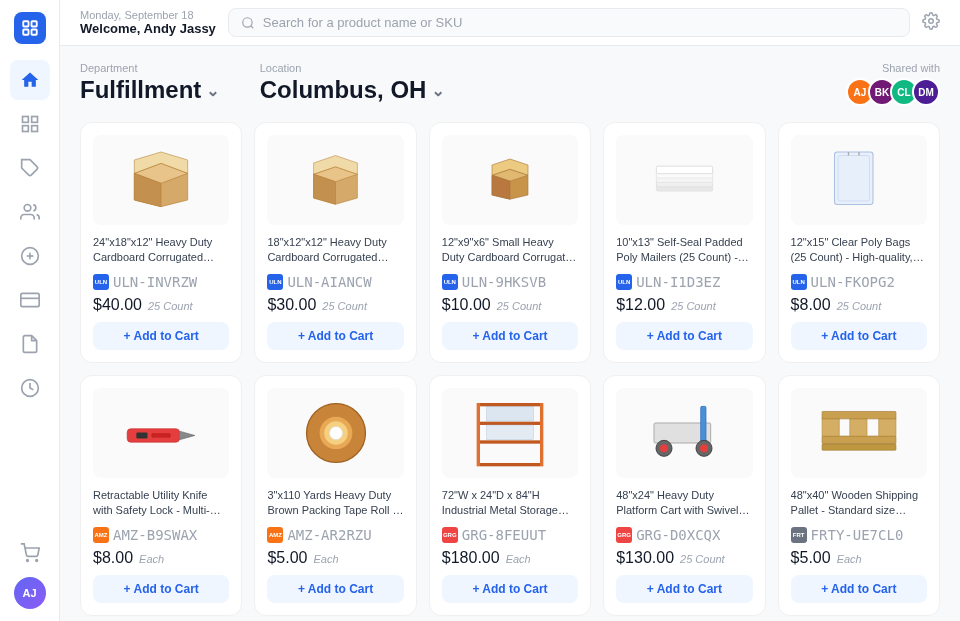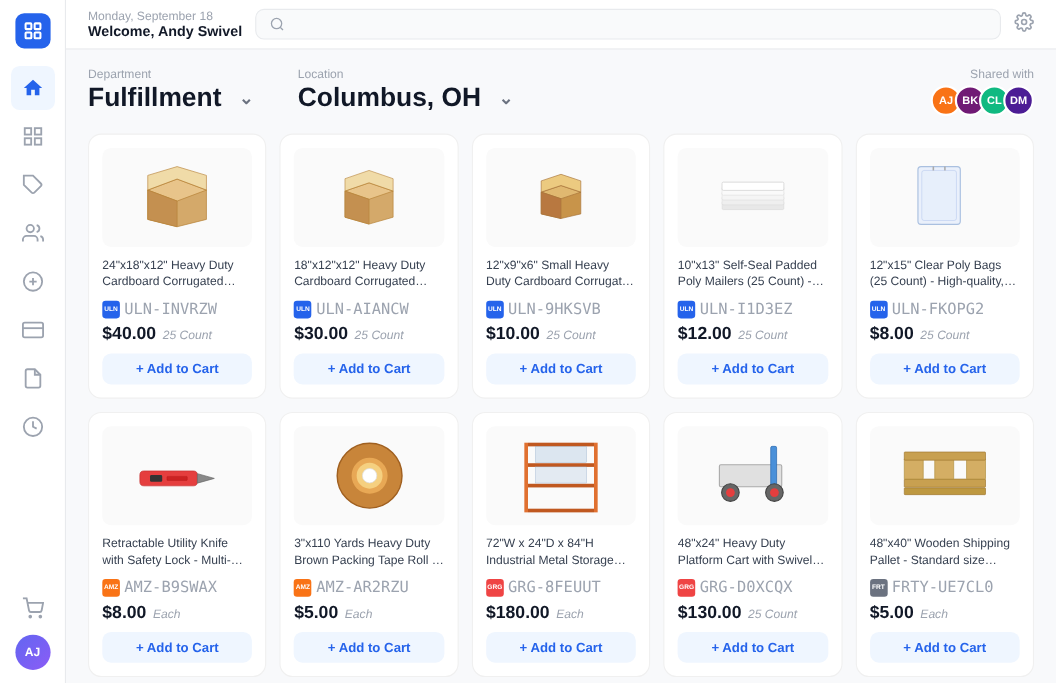--- a/index.html
+++ b/index.html
@@ -110,21 +110,21 @@
       color: #9ca3af;
       display: block;
       margin-bottom: 2px;
     }
     .dept-title {
       font-size: 24px;
       font-weight: 700;
       color: #111827;
       display: flex;
       align-items: center;
-      gap: 16px;
+      gap: 5px;
       cursor: pointer;
     }
     .dept-title .chevron { font-size: 16px; color: #6b7280; }
     .shared-with {
       margin-left: auto;
       display: flex;
       flex-direction: column;
       align-items: flex-end;
       gap: 4px;
     }
@@ -207,21 +207,21 @@
     .sku-badge.gray { background: #6b7280; }
     .sku-text { font-size: 14px; color: #9ca3af; font-family: monospace; }
     .product-price-row {
       display: flex;
       align-items: baseline;
       gap: 6px;
       margin-bottom: 8px;
     }
     .product-price {
       font-size: 16px;
-      font-weight: 700;
+      font-weight: 400;
       color: #111827;
     }
     .product-qty { font-size: 11px; color: #9ca3af; font-style: italic; }
     .add-to-cart-btn {
       width: 100%;
       background: #eff6ff;
       color: #2563eb;
       border: none;
       border-radius: 8px;
       padding: 7px 0;
@@ -311,27 +311,28 @@
   </div>
 
   <div class="sidebar-avatar">AJ</div>
 </nav>
 
 <div class="main">
 
   <header class="header">
     <div class="header-info">
       <div class="header-date">Monday, September 18</div>
-      <div class="header-welcome">Welcome, Andy Swivel</div>
+      <div class="header-welcome">Welcome, Andy Jassy</div>
     </div>
     <div class="search-bar">
       <svg viewBox="0 0 24 24" fill="none" stroke="#9ca3af" stroke-width="2">
           <circle cx="11" cy="11" r="8"></circle>
           <line x1="21" y1="21" x2="16.65" y2="16.65"></line>
         </svg>
+      <input type="text" placeholder="Search for a product name or SKU" style="">
     </div>
     <div class="header-gear">
       <svg viewBox="0 0 24 24" fill="none" stroke="currentColor" stroke-width="2">
           <circle cx="12" cy="12" r="3"></circle>
           <path d="M19.4 15a1.65 1.65 0 0 0 .33 1.82l.06.06a2 2 0 0 1-2.83 2.83l-.06-.06a1.65 1.65 0 0 0-1.82-.33 1.65 1.65 0 0 0-1 1.51V21a2 2 0 0 1-4 0v-.09A1.65 1.65 0 0 0 9 19.4a1.65 1.65 0 0 0-1.82.33l-.06.06a2 2 0 0 1-2.83-2.83l.06-.06A1.65 1.65 0 0 0 4.68 15a1.65 1.65 0 0 0-1.51-1H3a2 2 0 0 1 0-4h.09A1.65 1.65 0 0 0 4.6 9a1.65 1.65 0 0 0-.33-1.82l-.06-.06a2 2 0 0 1 2.83-2.83l.06.06A1.65 1.65 0 0 0 9 4.68a1.65 1.65 0 0 0 1-1.51V3a2 2 0 0 1 4 0v.09a1.65 1.65 0 0 0 1 1.51 1.65 1.65 0 0 0 1.82-.33l.06-.06a2 2 0 0 1 2.83 2.83l-.06.06A1.65 1.65 0 0 0 19.4 9a1.65 1.65 0 0 0 1.51 1H21a2 2 0 0 1 0 4h-.09a1.65 1.65 0 0 0-1.51 1z"></path>
         </svg>
     </div>
   </header>
 
   <div class="page-content">

